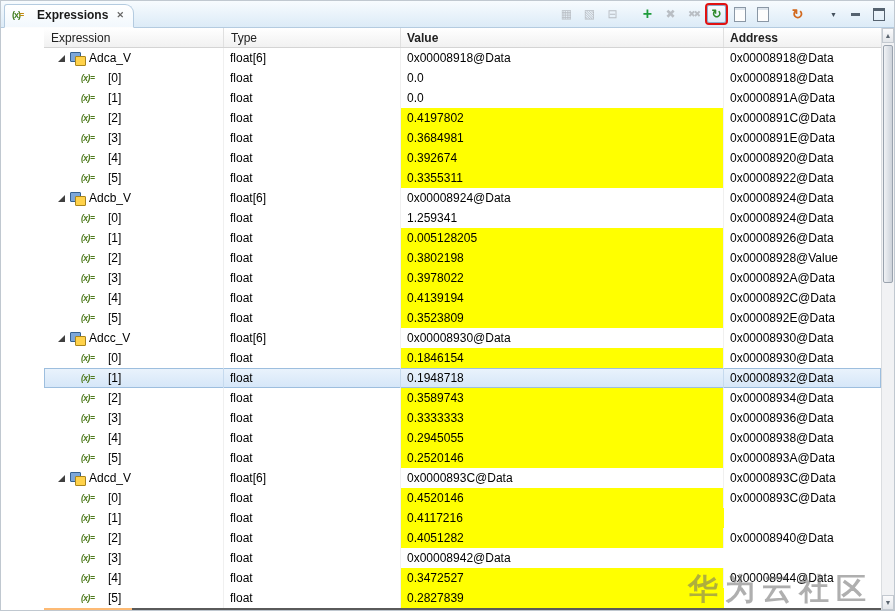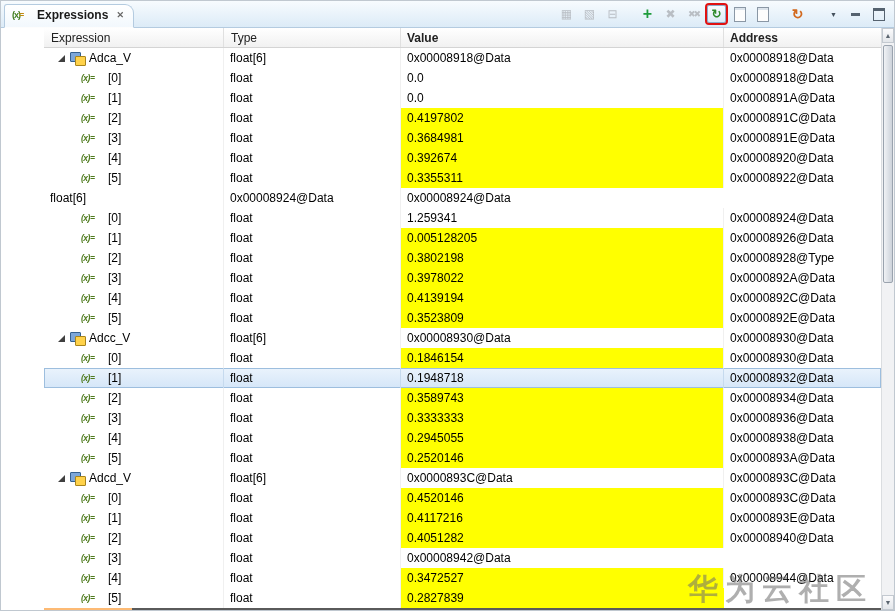--- a/index.html
+++ b/index.html
@@ -211,20 +211,25 @@
     <div class="cell c-expr">
 
       <span class="vicon icon-var">(x)=</span>
       <span class="elabel">[5]</span>
     </div>
     <div class="cell c-type">float</div>
     <div class="cell c-value hl">0.3355311</div>
     <div class="cell c-addr">0x00008922@Data</div>
   </div>
         <div class="trow parent">
+    <div class="cell c-expr">
+      <span class="expander"></span>
+      <span class="vicon icon-array"></span>
+      <span class="elabel">Adcb_V</span>
+    </div>
     <div class="cell c-type">float[6]</div>
     <div class="cell c-value">0x00008924@Data</div>
     <div class="cell c-addr">0x00008924@Data</div>
   </div>
         <div class="trow child">
     <div class="cell c-expr">
 
       <span class="vicon icon-var">(x)=</span>
       <span class="elabel">[0]</span>
     </div>
@@ -243,21 +248,21 @@
     <div class="cell c-addr">0x00008926@Data</div>
   </div>
         <div class="trow child">
     <div class="cell c-expr">
 
       <span class="vicon icon-var">(x)=</span>
       <span class="elabel">[2]</span>
     </div>
     <div class="cell c-type">float</div>
     <div class="cell c-value hl">0.3802198</div>
-    <div class="cell c-addr">0x00008928@Type</div>
+    <div class="cell c-addr">0x00008928@Value</div>
   </div>
         <div class="trow child">
     <div class="cell c-expr">
 
       <span class="vicon icon-var">(x)=</span>
       <span class="elabel">[3]</span>
     </div>
     <div class="cell c-type">float</div>
     <div class="cell c-value hl">0.3978022</div>
     <div class="cell c-addr">0x0000892A@Data</div>
@@ -373,21 +378,20 @@
     <div class="cell c-addr">0x0000893C@Data</div>
   </div>
         <div class="trow child">
     <div class="cell c-expr">
 
       <span class="vicon icon-var">(x)=</span>
       <span class="elabel">[1]</span>
     </div>
     <div class="cell c-type">float</div>
     <div class="cell c-value hl">0.4117216</div>
-    <div class="cell c-addr">0x0000893E@Data</div>
   </div>
         <div class="trow child">
     <div class="cell c-expr">
 
       <span class="vicon icon-var">(x)=</span>
       <span class="elabel">[2]</span>
     </div>
     <div class="cell c-type">float</div>
     <div class="cell c-value hl">0.4051282</div>
     <div class="cell c-addr">0x00008940@Data</div>

